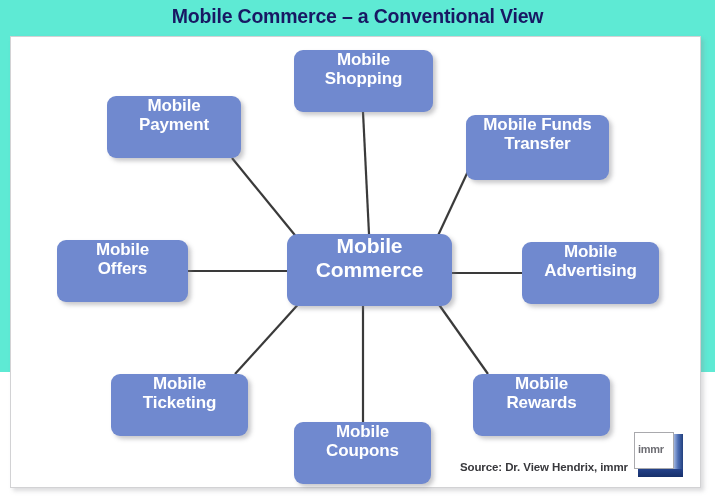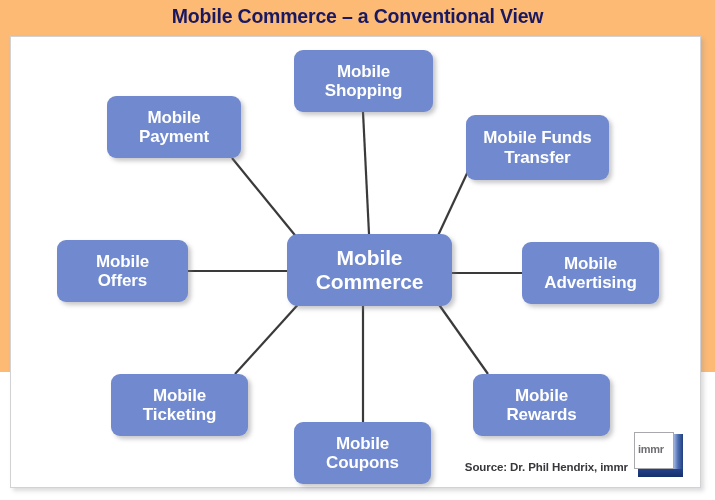--- a/index.html
+++ b/index.html
@@ -13,21 +13,21 @@
     height: 500px;
     overflow: hidden;
     font-family: "Liberation Sans", sans-serif;
     -webkit-font-smoothing: antialiased;
   }
 
   #slide {
     position: relative;
     width: 715px;
     height: 372px;
-    background: #fdba74;
+    background: #5eead4;
   }
 
   
   #slide-title {
     position: absolute;
     left: 0;
     top: 5px;
     width: 715px;
     text-align: center;
     font-size: 19.5px;
@@ -62,21 +62,20 @@
 
   
   .node {
     position: absolute;
     background: #7089cf;
     border-radius: 9px;
     box-shadow: 3px 3px 4px rgba(125, 125, 130, 0.42);
     color: #ffffff;
     font-weight: bold;
     display: flex;
-    align-items: center;
     justify-content: center;
     text-align: center;
     line-height: 1.12;
     box-sizing: border-box;
     font-size: 17px;
     letter-spacing: -0.1px;
   }
   .node.hub {
     font-size: 21px;
     border-radius: 11px;
@@ -186,21 +185,21 @@
           <span class="label">Mobile<br>Ticketing</span>
         </div>
         <div class="node" style="left: 462px; top: 337px; width: 137px; height: 62px; background: rgb(112, 137, 207); color: rgb(255, 255, 255);">
           <span class="label">Mobile<br>Rewards</span>
         </div>
         <div class="node" style="left: 283px; top: 385px; width: 137px; height: 62px; background: rgb(112, 137, 207); color: rgb(255, 255, 255);">
           <span class="label">Mobile<br>Coupons</span>
         </div>
       </div>
 
-    <div id="source-note">Source: Dr. Phil Hendrix, immr</div>
+    <div id="source-note">Source: Dr. View Hendrix, immr</div>
 
     <div id="immr-logo">
       <div class="logo-side"></div>
       <div class="logo-bottom"></div>
       <div class="logo-card"></div>
       <div class="logo-text">immr</div>
     </div>
 
   </div>
 </div>

